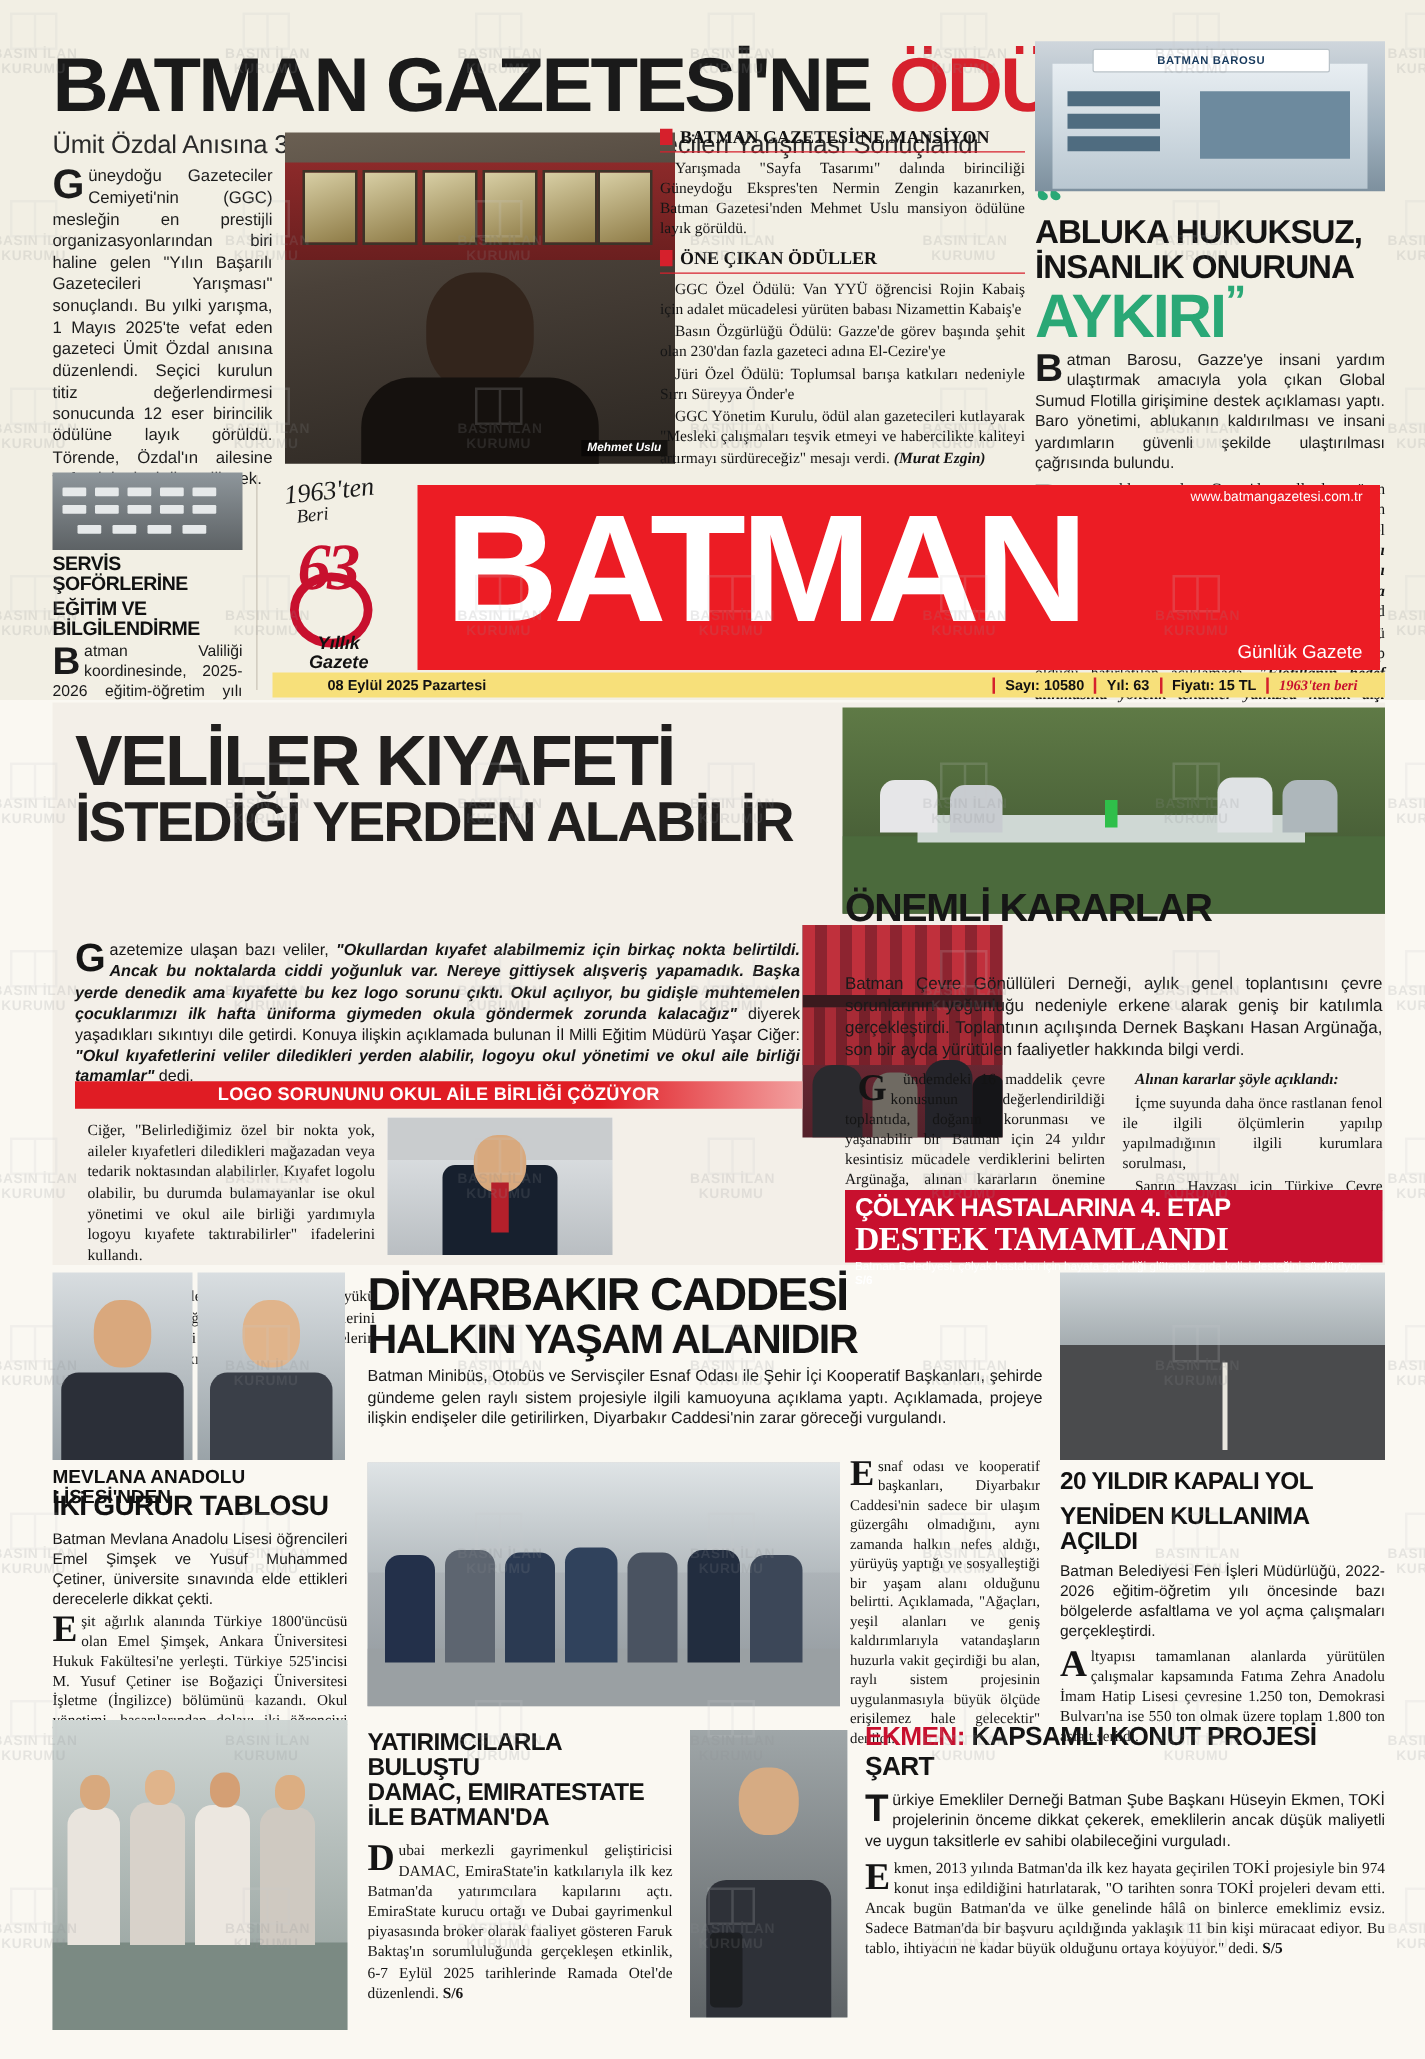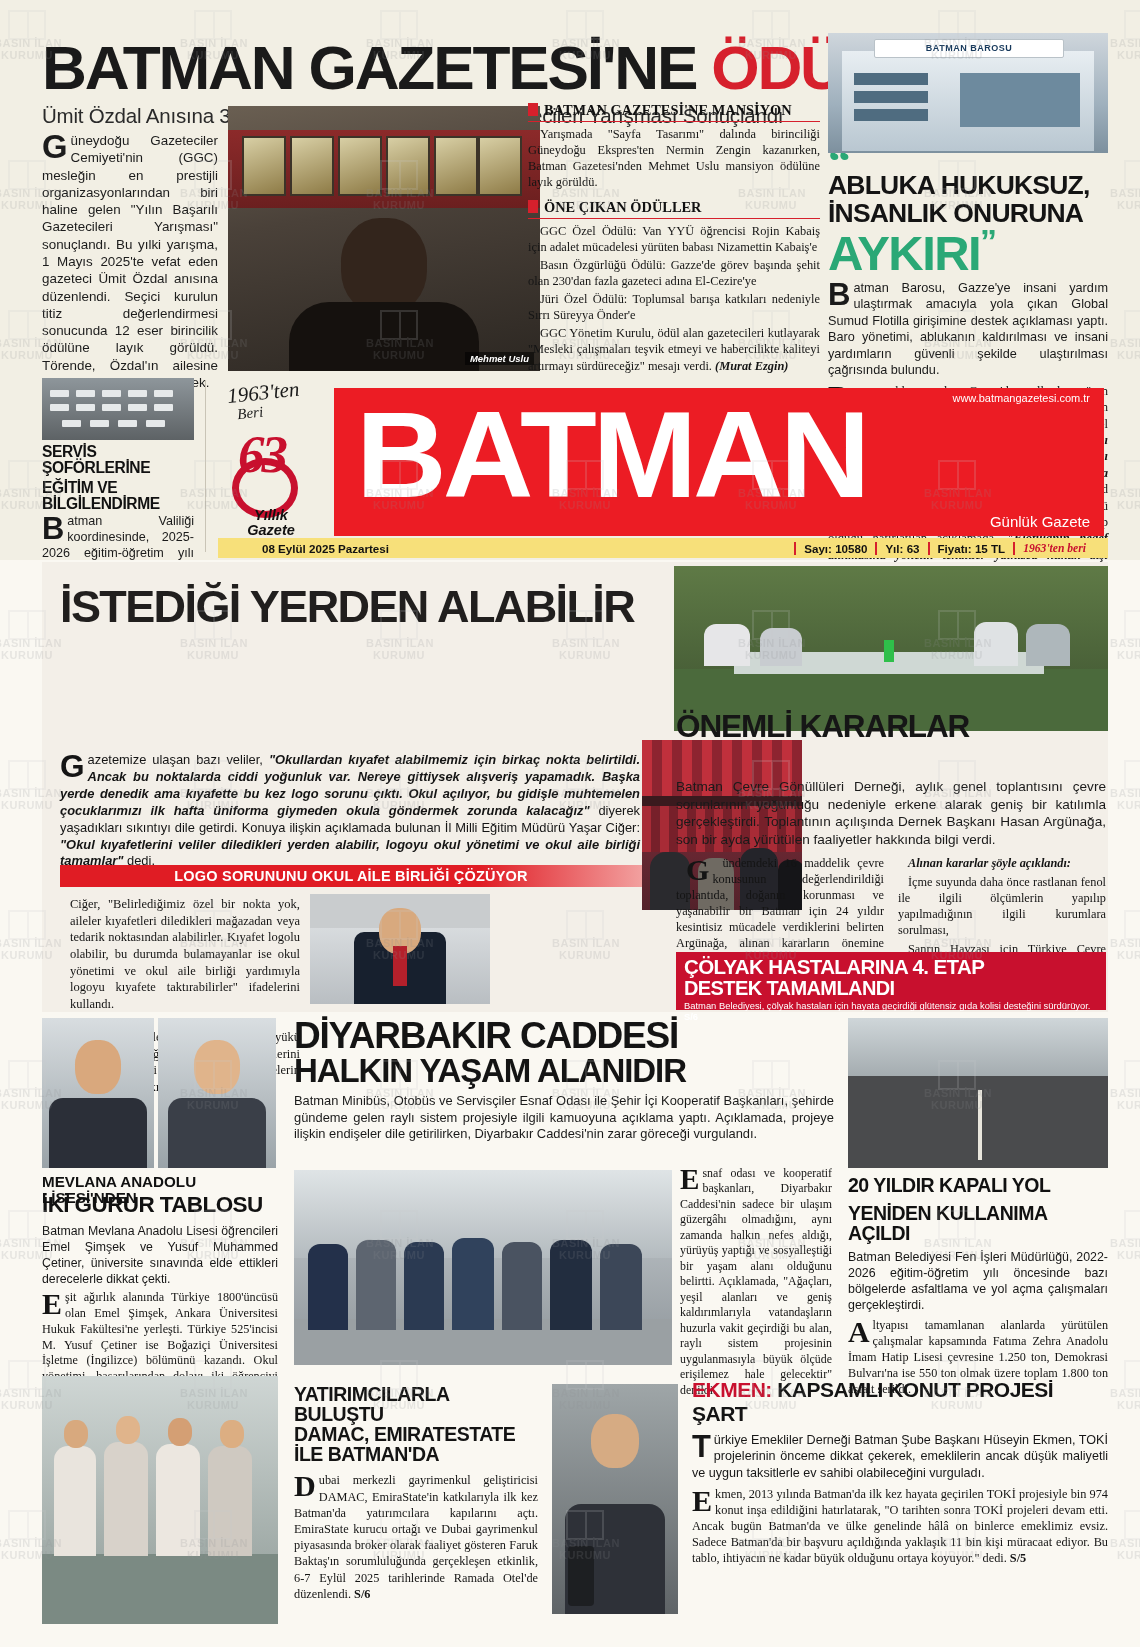--- a/index.html
+++ b/index.html
@@ -144,21 +144,21 @@
   .cg-h{position:absolute;left:2px;top:150px;width:430px;font-weight:bold;font-size:31.5px;line-height:.95;letter-spacing:-1.1px;color:#161616;}
   .cg-lead{position:absolute;left:2px;top:216px;width:430px;font-size:13.6px;line-height:1.3;color:#1a1a1a;text-align:justify;}
   .cg-cols{position:absolute;left:2px;top:294px;width:430px;display:flex;gap:14px;}
   .cg-col{width:208px;font-family:"Liberation Serif",serif;font-size:12.3px;line-height:1.3;color:#141414;text-align:justify;}
   .cg-col p{margin:0 0 3px 0;text-indent:10px;}
   .cg-col b{font-weight:bold;font-style:italic;}
   .colyak{
     position:absolute;left:2px;top:390px;width:430px;height:58px;background:#c8102e;color:#fff;padding:5px 8px 0 8px;box-sizing:border-box;
   }
   .colyak .l1{font-weight:bold;font-size:20.5px;line-height:1.02;letter-spacing:-.6px;}
-  .colyak .l2{font-weight:bold;font-size:20px;line-height:1.02;letter-spacing:-.6px;}
+  .colyak .l2{font-weight:bold;font-size:27px;line-height:1.02;letter-spacing:-.6px;font-family:Liberation Serif, serif;}
   .colyak .l3{font-size:9.4px;margin-top:3px;line-height:1.15;}
 
   
   .sec3{position:absolute;left:42px;top:1018px;width:1066px;height:350px;}
   .s3-ph1{position:absolute;left:0;top:0;width:112px;height:150px;background:linear-gradient(180deg,#d8dde0,#9aa3a8);overflow:hidden;}
   .s3-ph2{position:absolute;left:116px;top:0;width:118px;height:150px;background:linear-gradient(180deg,#d9dee1,#9aa3a8);overflow:hidden;}
   .portrait .face{position:absolute;left:50%;top:22px;transform:translateX(-50%);width:46px;height:54px;border-radius:45%;background:#d9a87d;}
   .portrait .torso{position:absolute;left:50%;bottom:0;transform:translateX(-50%);width:98px;height:70px;background:#2b2f38;border-radius:14px 14px 0 0;}
   .s3-t1{position:absolute;left:0;top:156px;width:236px;font-weight:bold;font-size:15.2px;line-height:1.05;color:#111;}
   .s3-t2{position:absolute;left:0;top:176px;width:236px;font-weight:bold;font-size:22.5px;line-height:1.0;letter-spacing:-.6px;color:#111;}
@@ -301,20 +301,21 @@
         <span>Sayı: 10580</span>
         <span>Yıl: 63</span>
         <span>Fiyatı: 15 TL</span>
         <span class="last">1963'ten beri</span>
       </span>
     </div>
   </div>
 
   <div class="sec2">
     <div class="v-head">
+      <div class="v-h1">VELİLER KIYAFETİ</div>
       <div class="v-h2">İSTEDİĞİ YERDEN ALABİLİR</div>
     </div>
 
     <div class="v-body dropcap"><span>Gazetemize ulaşan bazı veliler, </span><b>"Okullardan kıyafet alabilmemiz için birkaç nokta belirtildi. Ancak bu noktalarda ciddi yoğunluk var. Nereye gittiysek alışveriş yapamadık. Başka yerde denedik ama kıyafette bu kez logo sorunu çıktı. Okul açılıyor, bu gidişle muhtemelen çocuklarımızı ilk hafta üniforma giymeden okula göndermek zorunda kalacağız"</b><span> diyerek yaşadıkları sıkıntıyı dile getirdi. Konuya ilişkin açıklamada bulunan İl Milli Eğitim Müdürü Yaşar Ciğer: </span><b>"Okul kıyafetlerini veliler diledikleri yerden alabilir, logoyu okul yönetimi ve okul aile birliği tamamlar"</b><span> dedi.</span></div>
 
     <div class="v-photo">
       <div style="position:absolute;left:0;top:0;width:100%;height:56px;background:repeating-linear-gradient(90deg,#c0303c 0 10px,#8d2430 10px 20px)"></div>
       <div style="position:absolute;left:0;top:56px;width:100%;height:10px;background:#3a1a1e"></div>
       <div style="position:absolute;left:0;top:66px;width:100%;height:46px;background:repeating-linear-gradient(90deg,#a82b36 0 9px,#77202a 9px 18px)"></div>
       <div style="position:absolute;left:8px;top:112px;width:40px;height:58px;background:#2a2a2e;border-radius:16px 16px 0 0"></div>

